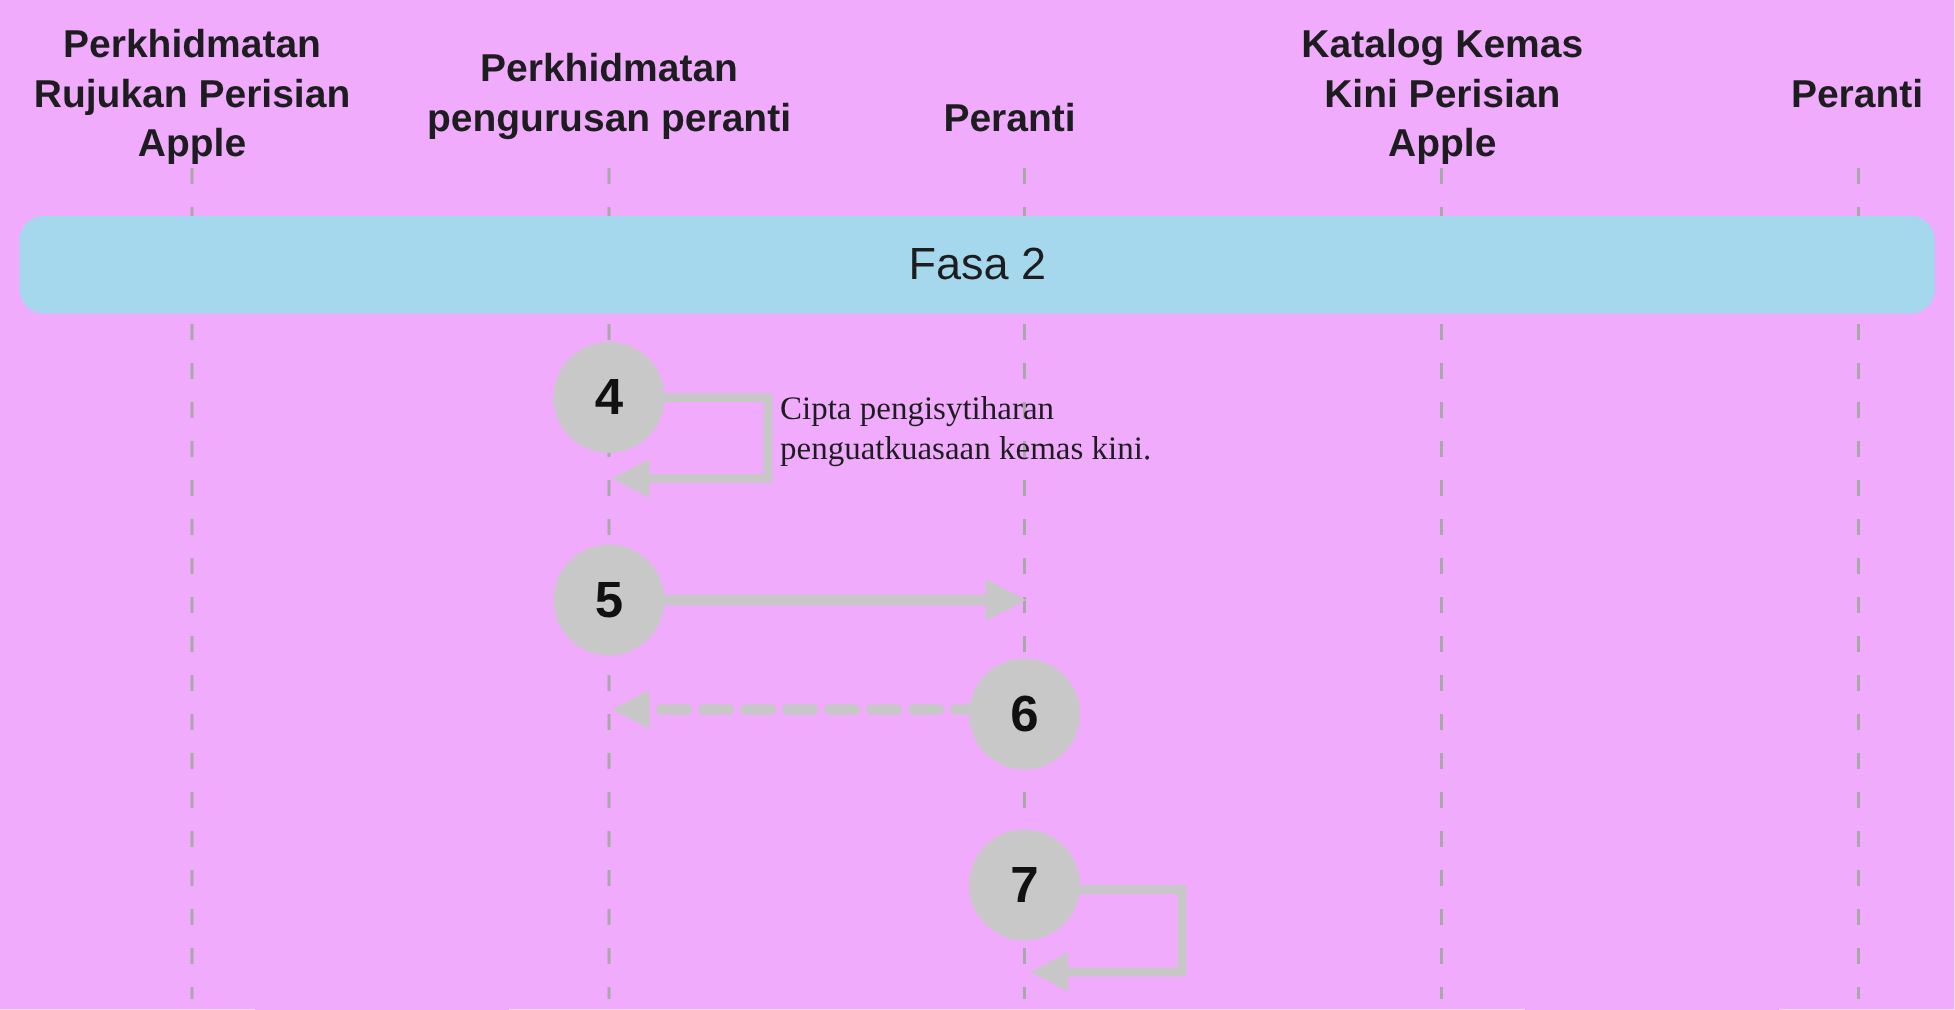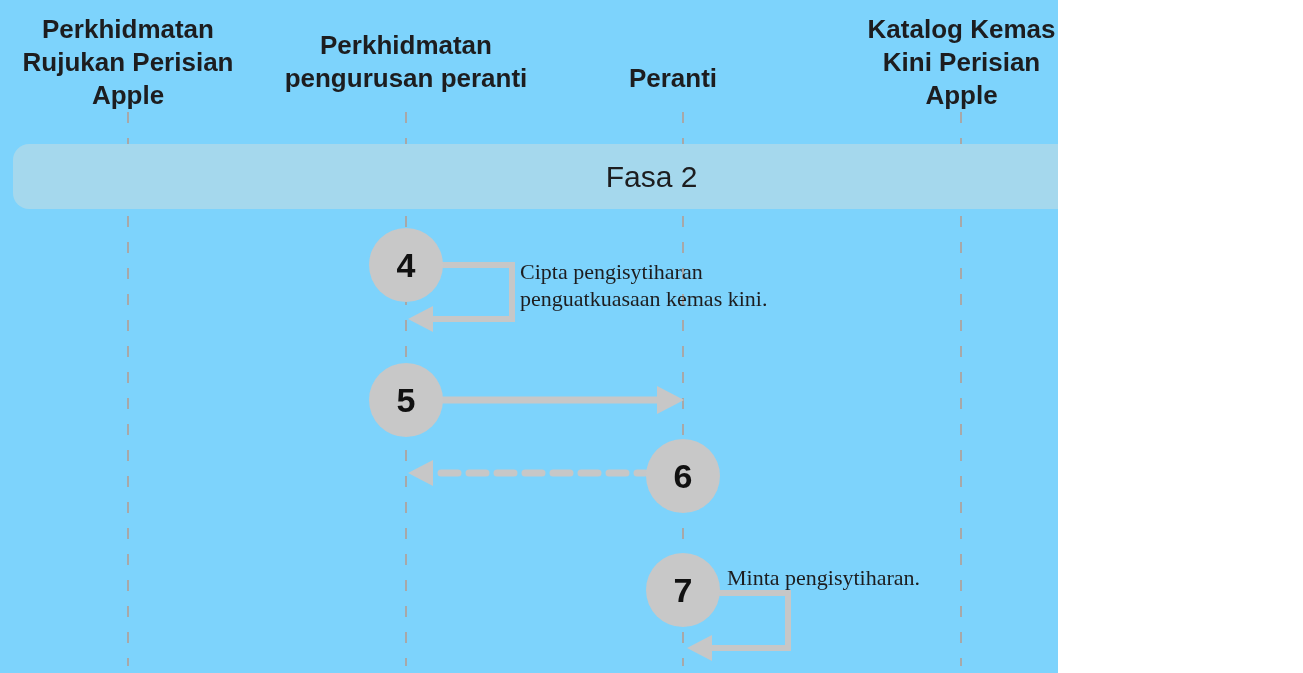--- a/index.html
+++ b/index.html
@@ -3,23 +3,23 @@
 <meta charset="utf-8">
 <style>
   html, body {
     margin: 0;
     padding: 0;
     background: #ffffff;
     font-family: "Liberation Sans", "DejaVu Sans", sans-serif;
   }
   .stage {
     position: relative;
-    width: 1058px;
+    width: 1303px;
     height: 673px;
-    background: #7dd3fc;
+    background: #f0abfc;
     overflow: hidden;
     color: #1d1d1f;
   }
 
   
   .actor {
     position: absolute;
     top: 0;
     height: 124px;
     display: flex;
@@ -152,15 +152,14 @@
     <span>5</span>
   </div>
   <div class="step-circle circle-6">
     <span>6</span>
   </div>
   <div class="step-circle circle-7">
     <span>7</span>
   </div>
 
   <div class="step-label label-4">Cipta pengisytiharan penguatkuasaan kemas kini.</div>
-  <div class="step-label label-7">Minta pengisytiharan.</div>
 
 </div>
 
 </body></html>

